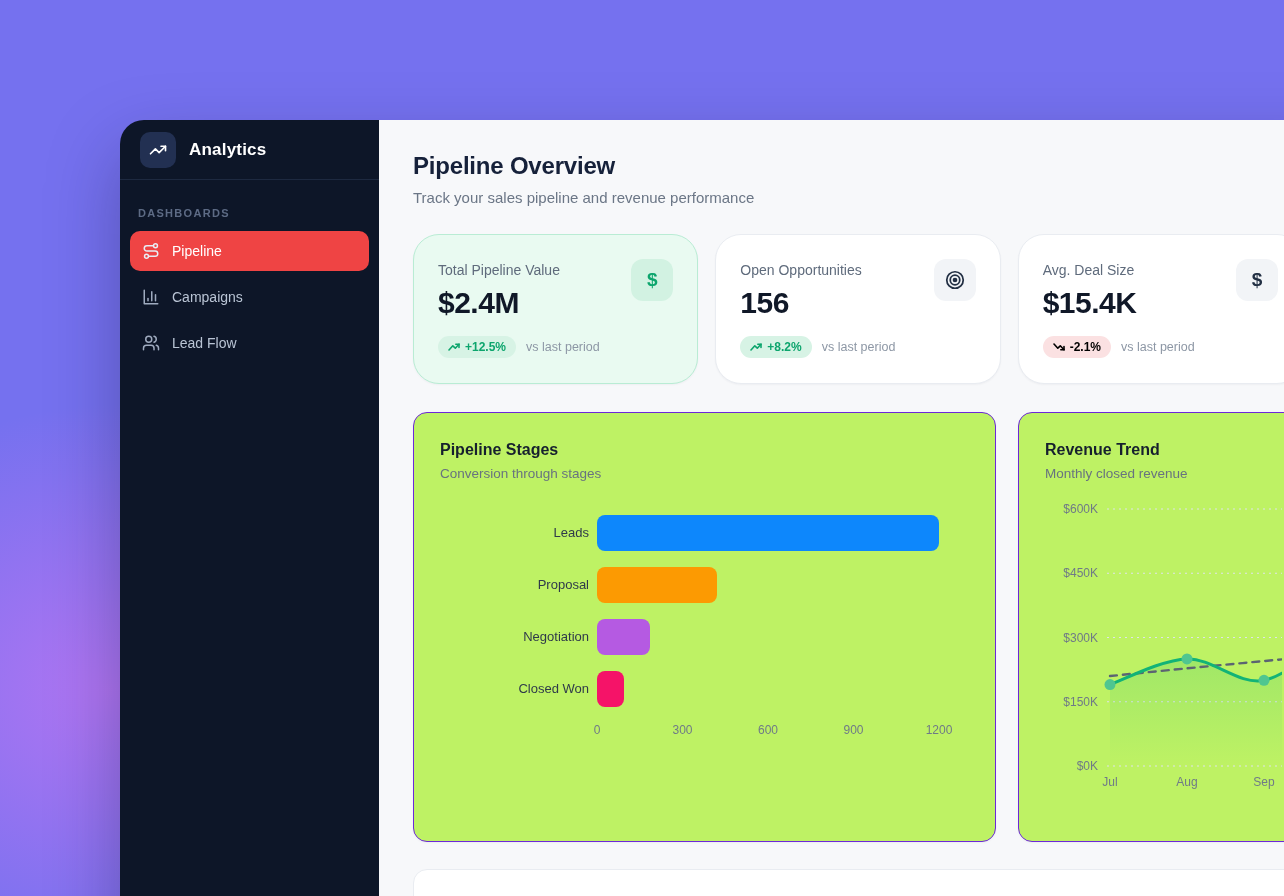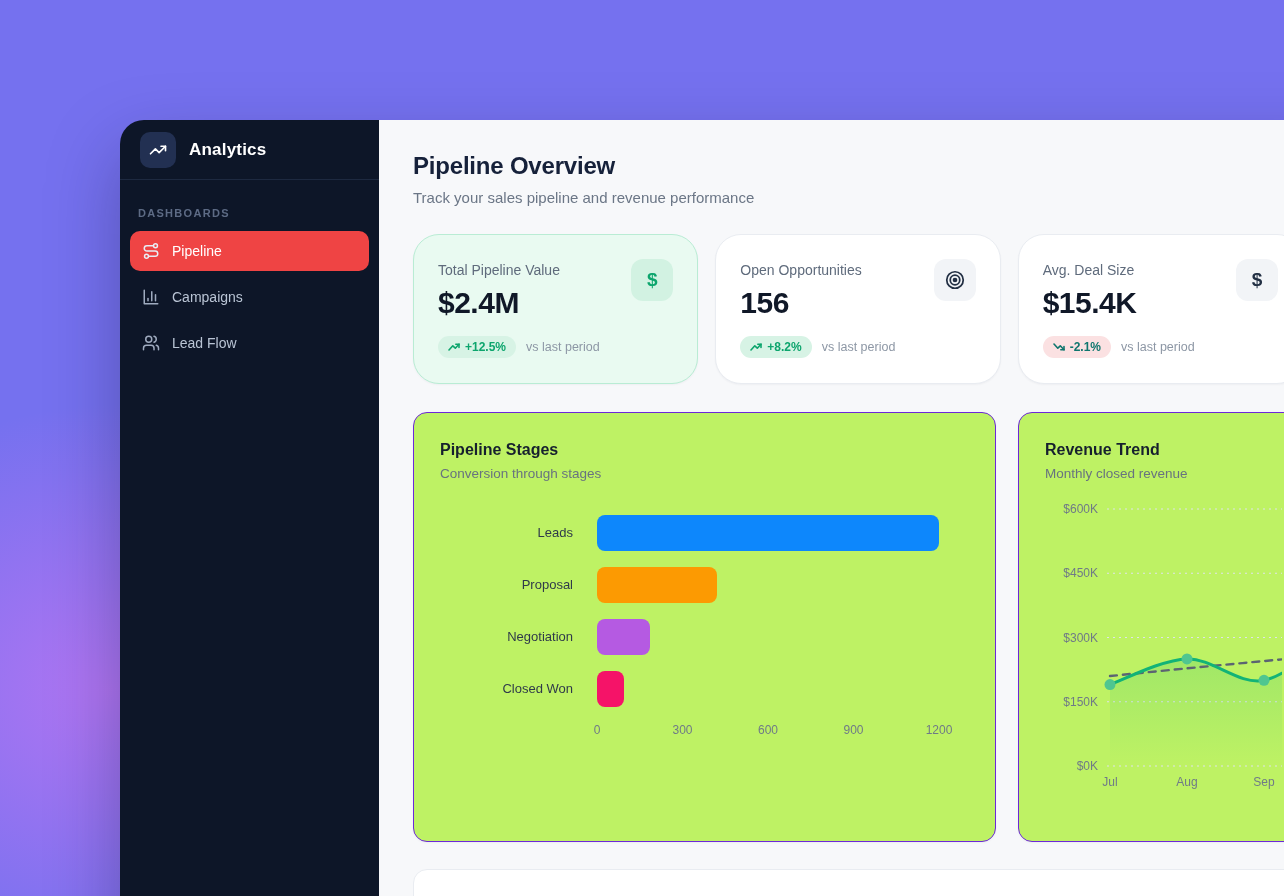--- a/index.html
+++ b/index.html
@@ -34,33 +34,33 @@
   .page-subtitle { font-size:15px; color:#6b7686; margin-top:9px; }
   
   .kpi-grid { display:grid; grid-template-columns:repeat(3,1fr); gap:17px; margin-top:28px; }
   .kpi-card { position:relative; height:150px; background:#ffffff; border:1px solid #e9ecf1; border-radius:26px; padding:27px 24px; box-shadow:0 1px 2px rgba(16,24,40,.04); }
   .kpi-card.highlight { background:#e9faf1; border-color:#b9ecd4; }
   .kpi-label { font-size:14px; color:#5f6b7c; }
   .kpi-value { font-size:30px; font-weight:800; color:#101828; letter-spacing:-.5px; margin-top:8px; }
   .kpi-meta { display:flex; align-items:center; margin-top:16px;text-align:center; }
   .badge { display:inline-flex; align-items:center; gap:5px; padding:4px 10px; border-radius:999px; font-size:12px; font-weight:700; }
   .badge.up   { background:#d7f3e5; color:#0da56d; }
-  .badge.down { background:#fbe1e2; color:#0f766e; }
+  .badge.down { background:#fbe1e2; color:#000000; }
   .kpi-note { font-size:12.5px; color:#8d97a5; margin-left:10px; }
   .kpi-icon-box { position:absolute; top:24px; right:24px; width:42px; height:42px; border-radius:12px; display:flex; align-items:center; justify-content:center; background:#f2f4f7; color:#222f43; font-size:19px; font-weight:700; }
   .kpi-card.highlight .kpi-icon-box { background:#d2f2e2; color:#0da56d; }
   
   .charts-grid { display:grid; grid-template-columns:583px 285px; gap:22px; margin-top:28px; }
   .chart-card { background:#bef264; border:1px solid #6d28d9; border-radius:14px; padding:28px 26px; height:430px; box-shadow:0 1px 2px rgba(16,24,40,.04); }
   .chart-title { font-size:16px; font-weight:700; color:#16202e; }
   .chart-sub { font-size:13.5px; color:#68737f; margin-top:7px; }
   
   .bar-chart { margin-top:34px; }
   .bar-row { display:flex; align-items:center; height:36px; margin-bottom:16px; }
-  .bar-labelcol { width:157px; flex:0 0 157px; display:flex; justify-content:flex-end; padding-right:24px; }
+  .bar-labelcol { width:157px; flex:0 0 157px; display:flex; justify-content:flex-end; padding-right:8px; }
   .bar-labelcol span { display:inline-block; max-width:86px; text-align:right; font-size:13px; line-height:1.25; color:#2f3a4a; }
   .bar-track { width:342px; flex:0 0 342px; }
   .bar { height:36px; border-radius:8px; }
   .bar-axis { display:flex; margin-top:8px; }
   .bar-axis .spacer { width:157px; flex:0 0 157px; }
   .bar-axis .axis-track { position:relative; width:342px; height:16px; }
   .bar-axis .tick { position:absolute; transform:translateX(-50%); font-size:12px; color:#6f7a87; white-space:nowrap; }
   
   .line-chart { margin-top:18px; }
   

